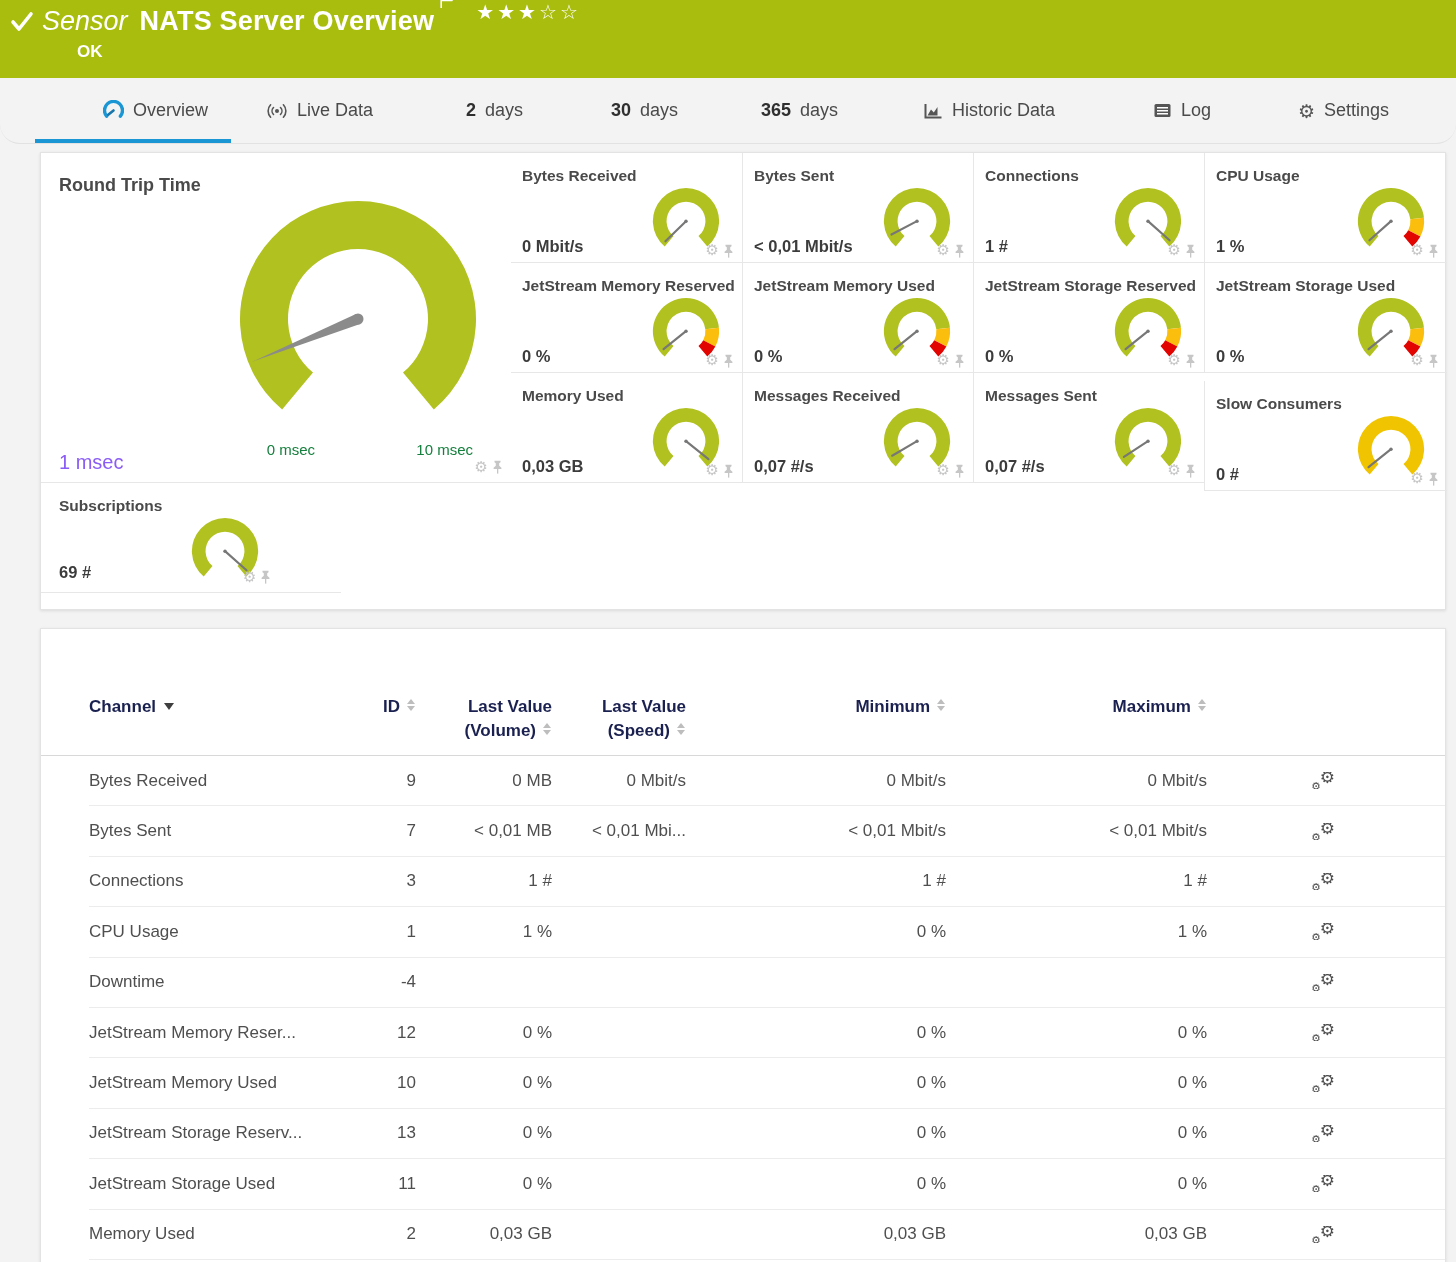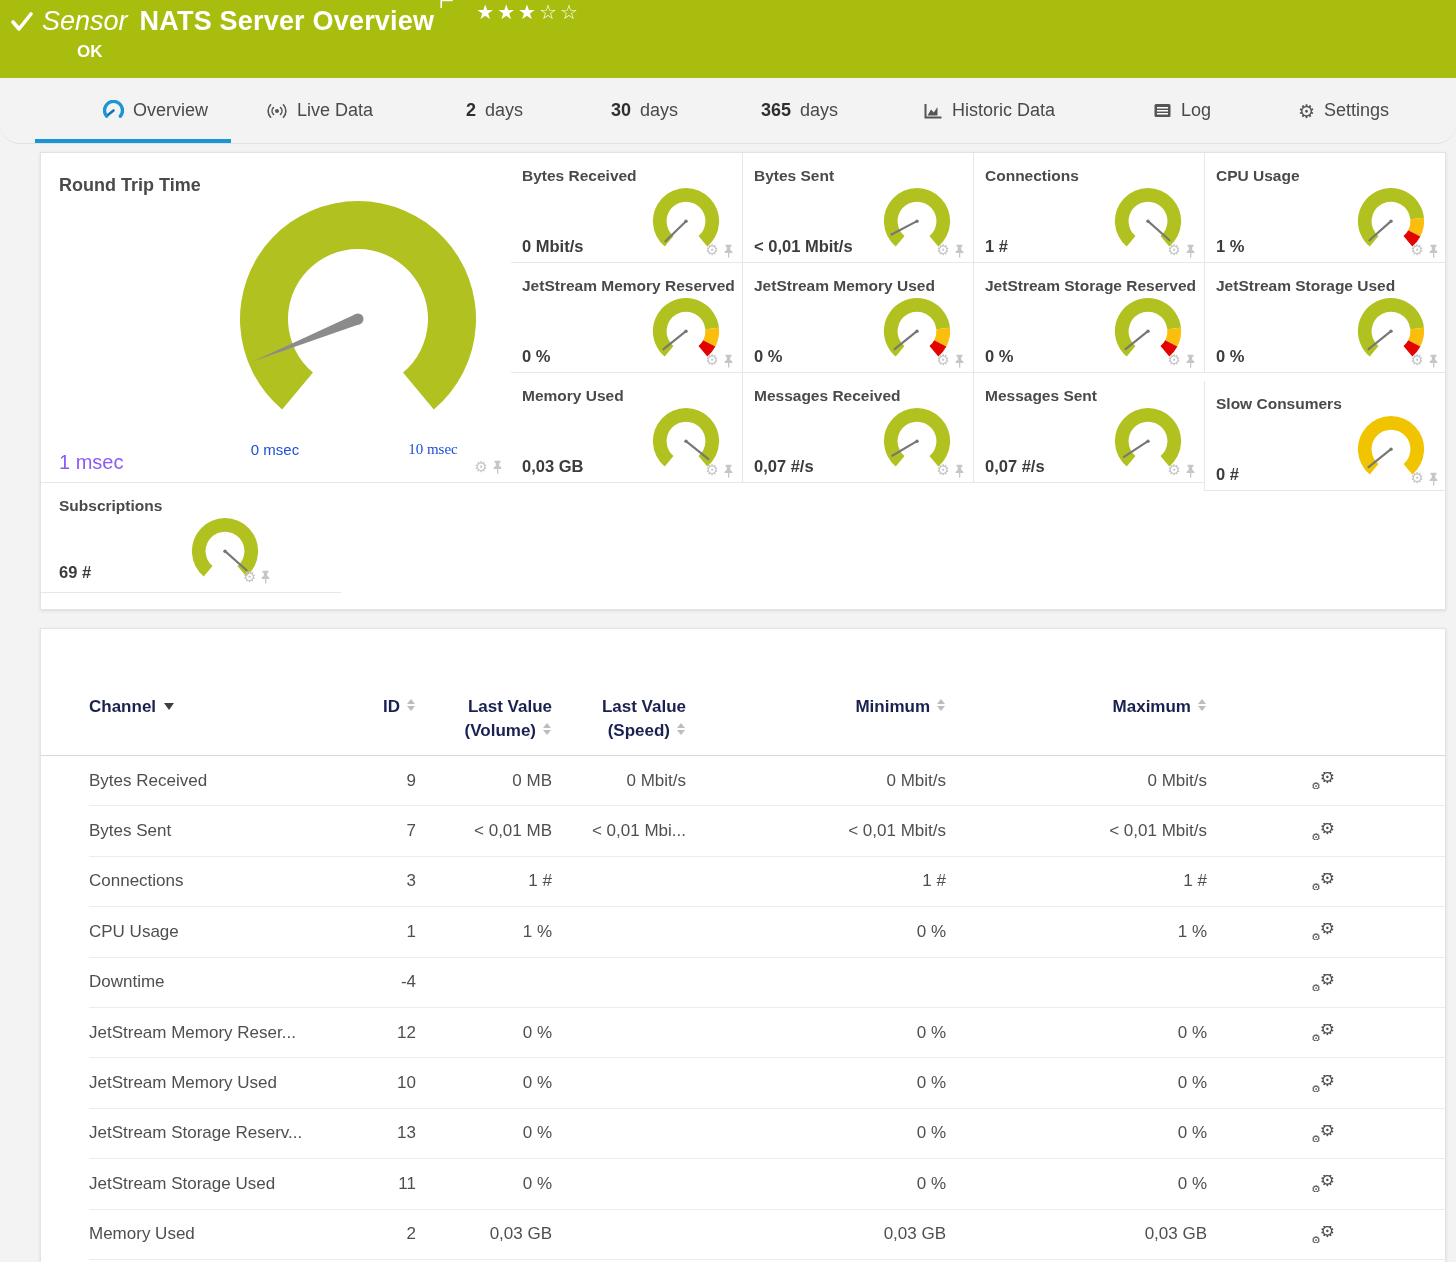--- a/index.html
+++ b/index.html
@@ -36,22 +36,22 @@
   .gcell.colsep { border-left:1px solid #e7e7e7; }
   .gcell-big { position:absolute; left:0; top:0; width:470px; height:330px; border-bottom:1px solid #e7e7e7; }
   .gcell-sub { position:absolute; left:0; top:330px; width:300px; height:110px; border-bottom:1px solid #e7e7e7; }
   .gtitle { position:absolute; left:11px; top:14px; font-size:15.5px; font-weight:700; color:#4a4a4a; white-space:nowrap; }
   .gtitle-big { position:absolute; left:18px; top:22px; font-size:18px; font-weight:700; color:#4a4a4a; }
   .gvalue { position:absolute; left:11px; bottom:6px; font-size:16.5px; font-weight:700; color:#3c3c3c; white-space:nowrap; }
   .gvalue-big { position:absolute; left:18px; top:298px; font-size:20px; font-weight:400; color:#8b5cf6; }
   .gsvg-small { position:absolute; right:20px; top:32px; width:72px; height:68px; }
   .gsvg-sub   { position:absolute; left:148px; top:32px; width:72px; height:68px; }
   .gsvg-big   { position:absolute; left:167px; top:38px; width:300px; height:250px; }
-  .scale-label { position:absolute; font-size:15px; color:#1d4ed8; width:80px; text-align:center; top:288px; }
-  .scale-min { left:194px; } .scale-max { left:352px;font-family:Liberation Serif, serif; }
+  .scale-label { position:absolute; font-size:15px; color:#15803d; width:80px; text-align:right; top:288px; }
+  .scale-min { left:194px; } .scale-max { left:352px; }
   .cell-icons { position:absolute; right:8px; bottom:4px; display:flex; align-items:center; gap:4px; color:#c6c6c6; }
   .cell-icons .gear-glyph { font-family:"DejaVu Sans", sans-serif; font-size:15px; line-height:1; cursor:pointer; }
   .cell-icons svg { cursor:pointer; }
   .icons-big { position:absolute; right:8px; bottom:6px; display:flex; gap:4px; align-items:center; color:#c6c6c6; }
   .icons-sub { position:absolute; left:202px; bottom:6px; display:flex; gap:4px; align-items:center; color:#c6c6c6; }
 
   
   .thead { display:grid; grid-template-columns:250px 77px 136px 134px 260px 261px 240px;
            padding:66px 8px 0 48px; height:127px; border-bottom:1px solid #d8d8d8;
            color:#1a2150; font-size:17px; font-weight:700; }

